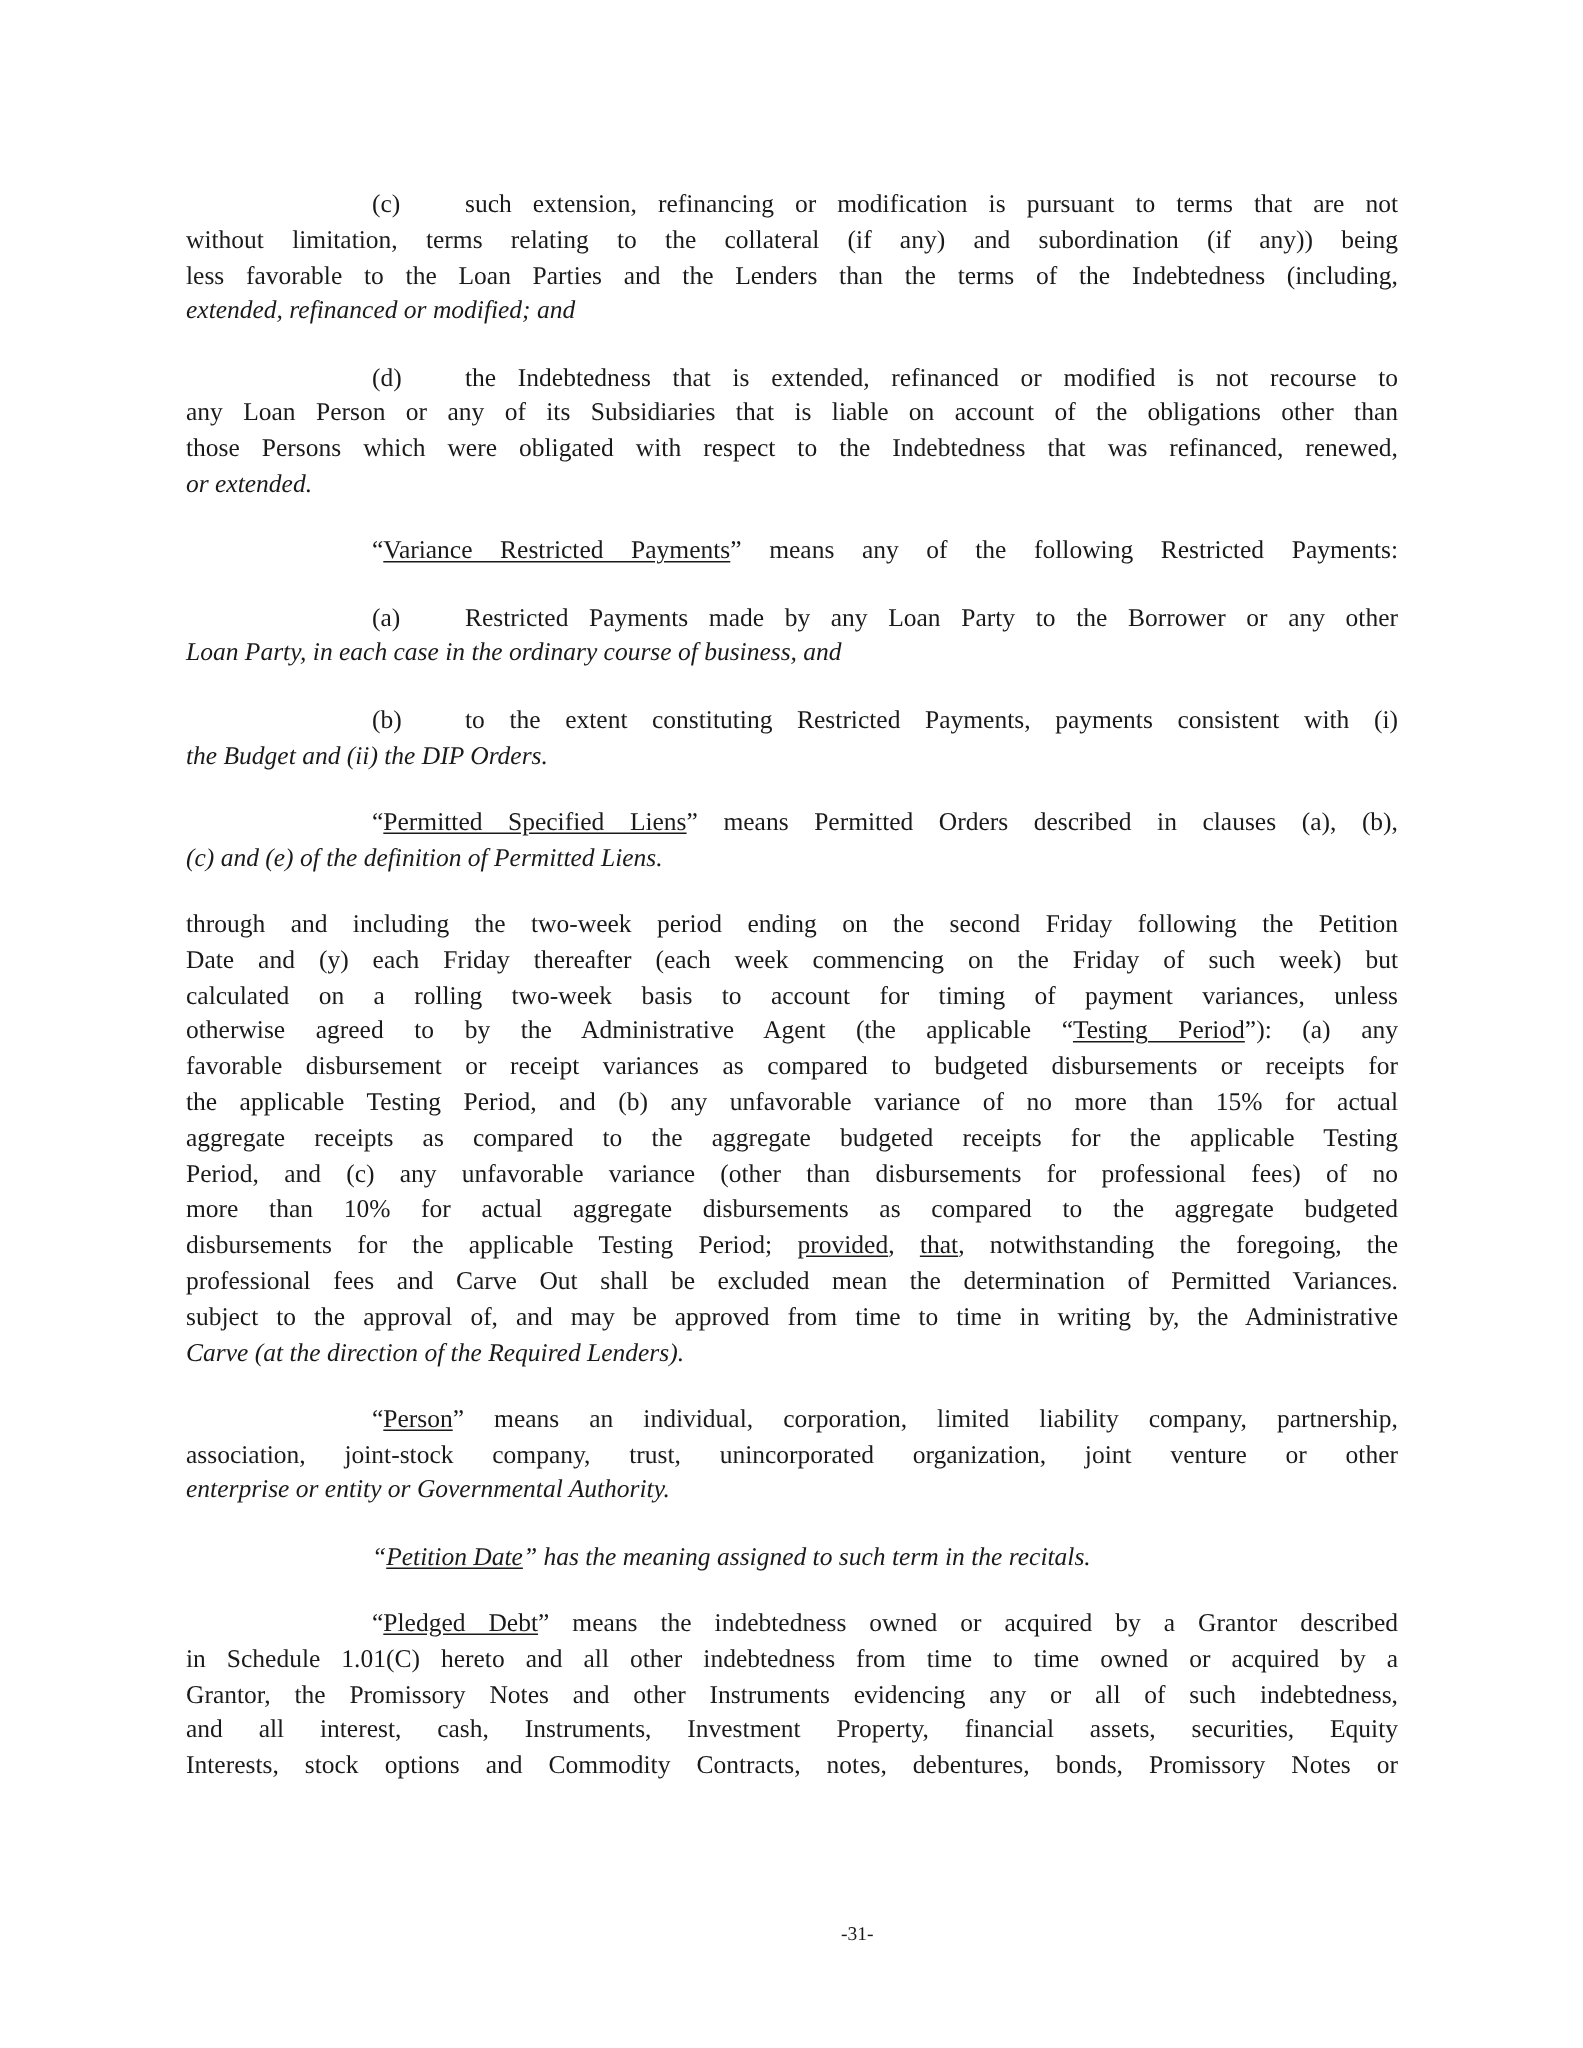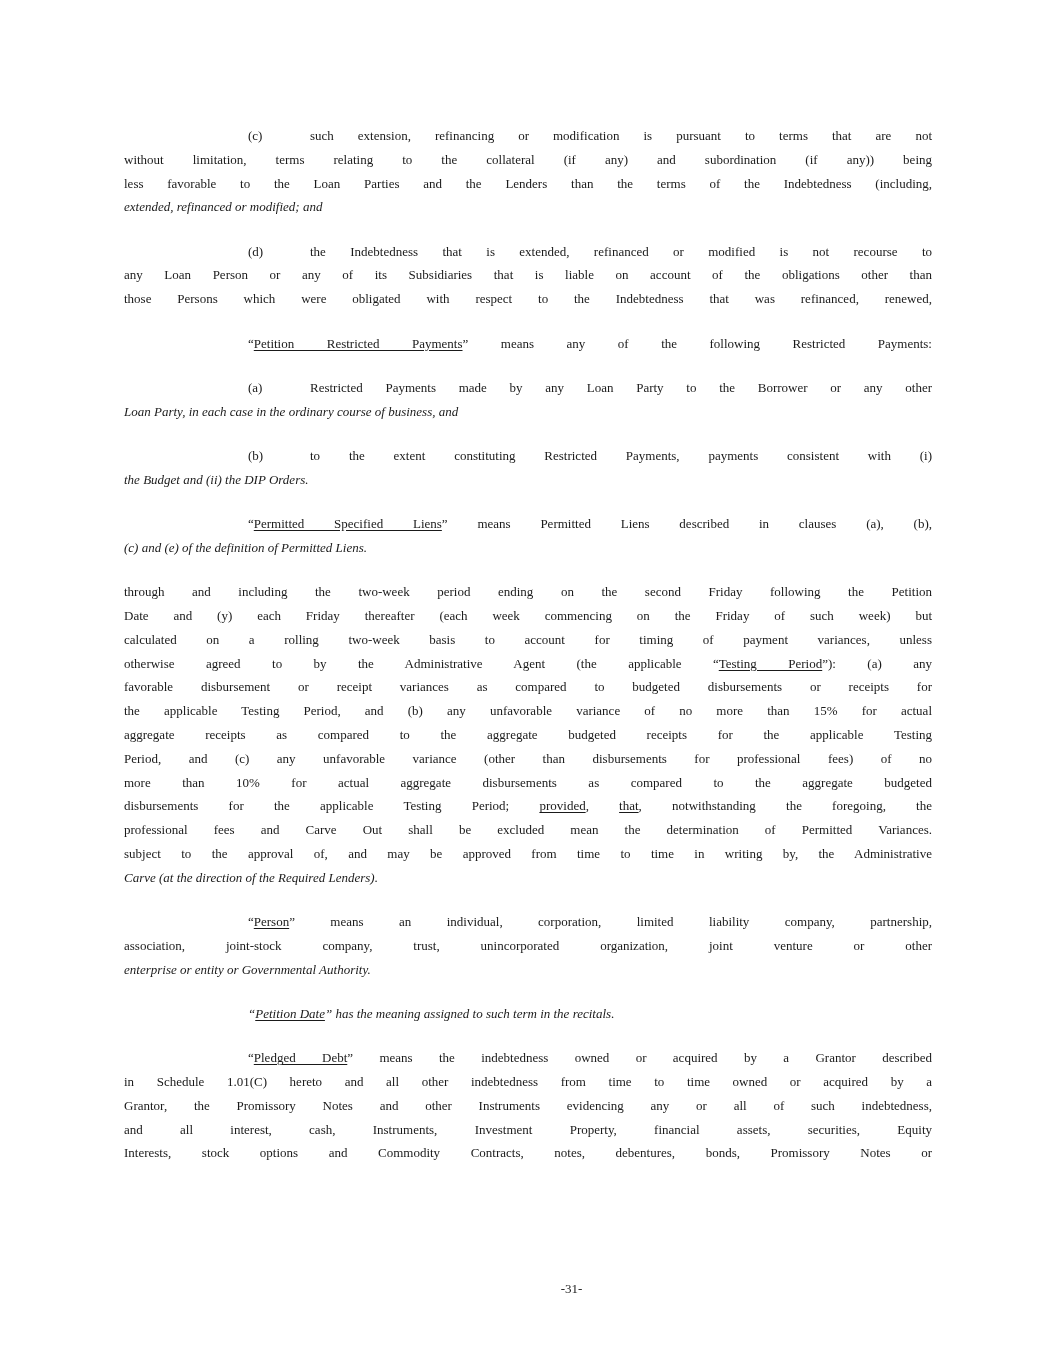--- a/index.html
+++ b/index.html
@@ -15,21 +15,21 @@
     font-family: "Liberation Serif", "DejaVu Serif", serif;
     color: #1a1a1a;
   }
   .page {
     position: absolute;
     left: 124px;
     top: 124px;
     width: 808px;
   }
   .para {
-    font-size: 13px;
+    font-size: 17px;
     line-height: 23.8px;
     margin: 0 0 20.5px 0;
   }
   .line {
     display: block;
     text-align: justify;
     text-align-last: justify;
     white-space: nowrap;
     height: 23.8px;
   }
@@ -67,38 +67,39 @@
     <span class="line first"><span class="label">(c)</span><span>such extension, refinancing or modification is pursuant to terms that are not</span></span>
     <span class="line">without limitation, terms relating to the collateral (if any) and subordination (if any)) being</span>
     <span class="line">less favorable to the Loan Parties and the Lenders than the terms of the Indebtedness (including,</span>
     <span class="line last">extended, refinanced or modified; and</span>
   </div>
 
   <div class="para">
     <span class="line first"><span class="label">(d)</span><span>the Indebtedness that is extended, refinanced or modified is not recourse to</span></span>
     <span class="line">any Loan Person or any of its Subsidiaries that is liable on account of the obligations other than</span>
     <span class="line">those Persons which were obligated with respect to the Indebtedness that was refinanced, renewed,</span>
+    <span class="line last">or extended.</span>
   </div>
 
   <div class="para">
-    <span class="line first"><span>“</span><u>Petition Restricted Payments</u><span>” means any of the following Restricted Payments:</span></span>
+    <span class="line first"><span>“</span><u>Variance Restricted Payments</u><span>” means any of the following Restricted Payments:</span></span>
   </div>
 
   <div class="para">
     <span class="line first"><span class="label">(a)</span><span>Restricted Payments made by any Loan Party to the Borrower or any other</span></span>
     <span class="line last">Loan Party, in each case in the ordinary course of business, and</span>
   </div>
 
   <div class="para">
     <span class="line first"><span class="label">(b)</span><span>to the extent constituting Restricted Payments, payments consistent with (i)</span></span>
     <span class="line last">the Budget and (ii) the DIP Orders.</span>
   </div>
 
   <div class="para">
-    <span class="line first"><span>“</span><u>Permitted Specified Liens</u><span>” means Permitted Liens described in clauses (a), (b),</span></span>
+    <span class="line first"><span>“</span><u>Permitted Specified Liens</u><span>” means Permitted Orders described in clauses (a), (b),</span></span>
     <span class="line last">(c) and (e) of the definition of Permitted Liens.</span>
   </div>
 
   <div class="para">
     <span class="line">through and including the two-week period ending on the second Friday following the Petition</span>
     <span class="line">Date and (y) each Friday thereafter (each week commencing on the Friday of such week) but</span>
     <span class="line">calculated on a rolling two-week basis to account for timing of payment variances, unless</span>
     <span class="line"><span>otherwise agreed to by the Administrative Agent (the applicable “</span><u>Testing Period</u><span>”): (a) any</span></span>
     <span class="line">favorable disbursement or receipt variances as compared to budgeted disbursements or receipts for</span>
     <span class="line">the applicable Testing Period, and (b) any unfavorable variance of no more than 15% for actual</span>

